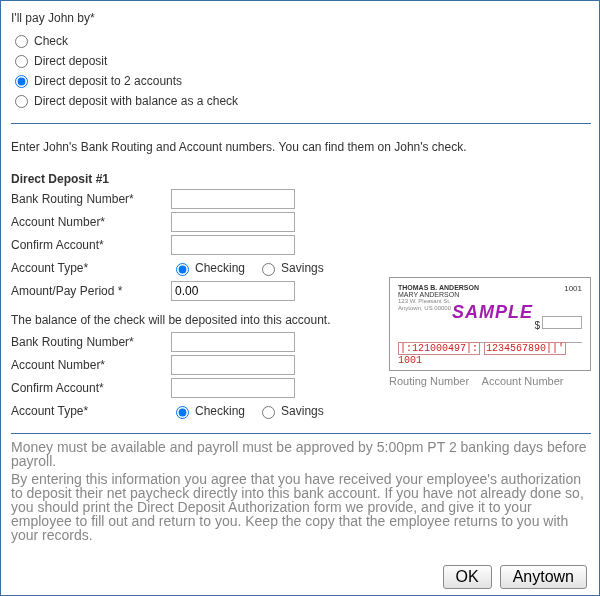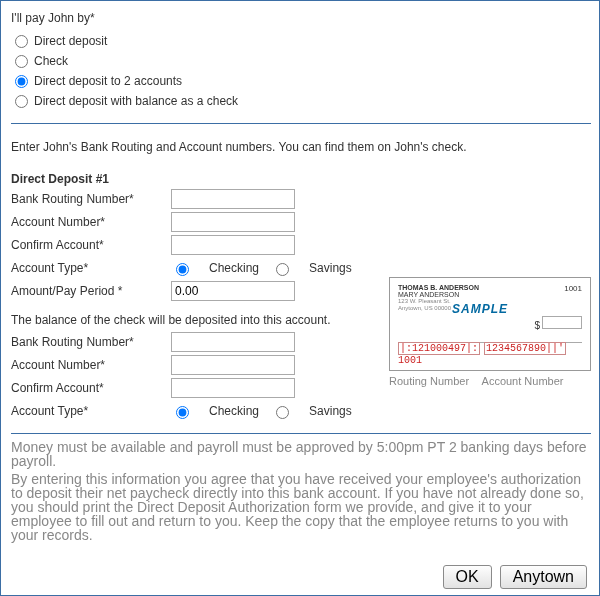--- a/index.html
+++ b/index.html
@@ -84,21 +84,21 @@
     font-size: 12px;
   }
   .inline-radios {
     display: flex;
     align-items: center;
     gap: 4px;
   }
   .inline-radios label {
     display: flex;
     align-items: center;
-    gap: 17px;
+    gap: 3px;
     margin-right: 8px;
   }
   .check-img {
     border: 1px solid #999;
     padding: 6px 8px 8px 8px;
     height: 78px;
     position: relative;
     background: #fff;
     font-size: 7px;
     color: #555;
@@ -114,23 +114,23 @@
   .check-img .num { font-size: 8px; color: #333; }
   .check-img .paydate {
     margin-top: 4px;
     display: flex;
     justify-content: space-between;
     align-items: center;
   }
   .check-img .sample {
     position: absolute;
     top: 24px; left: 62px;
-    font-size: 12px;
+    font-size: 18px;
     font-weight: bold;
-    color: #0369a1;
+    color: #a21caf;
     letter-spacing: 1px;
     font-style: italic;
   }
   .check-img .amount-box {
     border: 1px solid #aaa;
     width: 38px; height: 11px;
     display:inline-block;
   }
   .check-img .dollar { font-size: 10px; color:#333; margin-left:4px; margin-right:2px;}
   .check-img .long-line {
@@ -184,25 +184,25 @@
 </head>
 <body>
 
 <div class="page">
 
   <div class="prompt">I'll pay John by*</div>
 
   <div class="radio-list">
     <div class="radio-row">
       <input type="radio" name="paymethod" style="">
-      <span>Direct deposit</span>
+      <span>Check</span>
     </div>
     <div class="radio-row">
       <input type="radio" name="paymethod" style="">
-      <span>Check</span>
+      <span>Direct deposit</span>
     </div>
     <div class="radio-row">
       <input type="radio" name="paymethod" checked="" style="">
       <span>Direct deposit to 2 accounts</span>
     </div>
     <div class="radio-row">
       <input type="radio" name="paymethod" style="">
       <span>Direct deposit with balance as a check</span>
     </div>
   </div>

